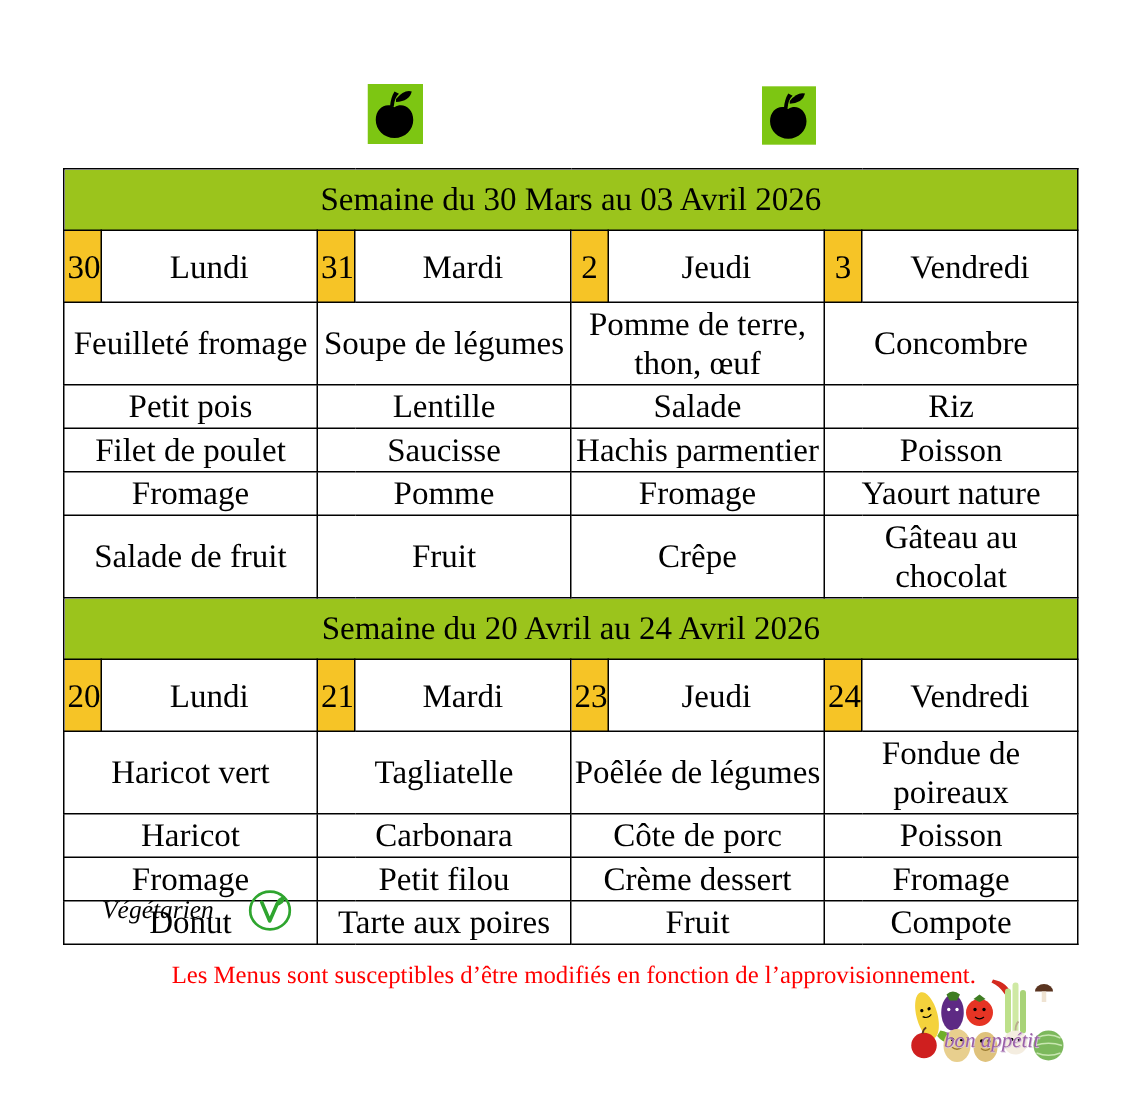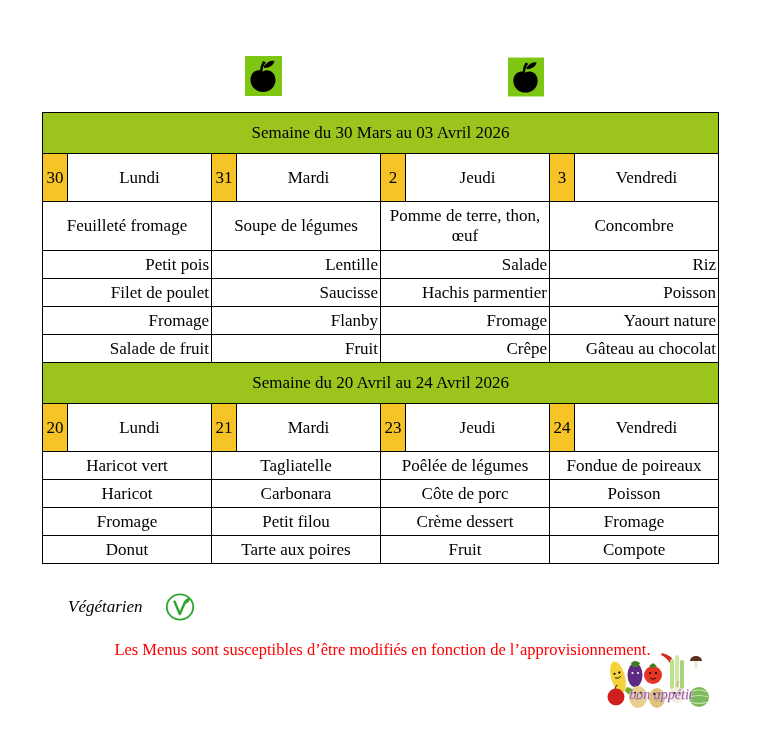--- a/index.html
+++ b/index.html
@@ -9,25 +9,25 @@
   .title{position:absolute;top:28px;left:0;width:765px;text-align:center;
          font-size:18px;font-weight:bold;color:#e8563a;text-decoration:underline;}
 
   .apple{position:absolute;width:37px;height:40px;}
   .apple-left{left:245px;top:56px;}
   .apple-right{left:508px;top:57px;}
 
   table.menu{position:absolute;left:42px;top:112px;width:676px;
              border-collapse:collapse;table-layout:fixed;}
   table.menu td{border:1px solid #000;text-align:center;vertical-align:middle;
-                font-size:17px;padding:1px 2px;overflow:hidden;}
+                font-size:22px;padding:1px 2px;overflow:hidden;}
   td.week-header{background:#9bc41c;height:38px;font-size:17px;}
   tr.day-row td{height:45px;}
   td.date-cell{background:#f6c426;}
-  tr.menu-row td{height:25px;text-align:right;}
+  tr.menu-row td{height:25px;}
   tr.menu-row-tall td{height:46px;}
   tr.menu-row2 td{height:25px;}
 
   .veg-row{position:absolute;left:68px;top:592px;height:30px;display:flex;align-items:center;}
   .veg-label{font-size:17px;margin-right:22px;font-style:italic;}
   .veg-icon{width:30px;height:30px;}
 
   .note{position:absolute;top:640px;left:0;width:765px;text-align:center;
         font-size:16.5px;color:#ff0000;}
 
@@ -100,21 +100,21 @@
       <td colspan="2">Riz</td>
     </tr>
     <tr class="menu-row">
       <td colspan="2">Filet de poulet</td>
       <td colspan="2">Saucisse</td>
       <td colspan="2">Hachis parmentier</td>
       <td colspan="2">Poisson</td>
     </tr>
     <tr class="menu-row">
       <td colspan="2">Fromage</td>
-      <td colspan="2">Flanby</td>
+      <td colspan="2">Pomme</td>
       <td colspan="2">Fromage</td>
       <td colspan="2">Yaourt nature</td>
     </tr>
     <tr class="menu-row">
       <td colspan="2">Salade de fruit</td>
       <td colspan="2">Fruit</td>
       <td colspan="2">Crêpe</td>
       <td colspan="2">Gâteau au chocolat</td>
     </tr>
 

